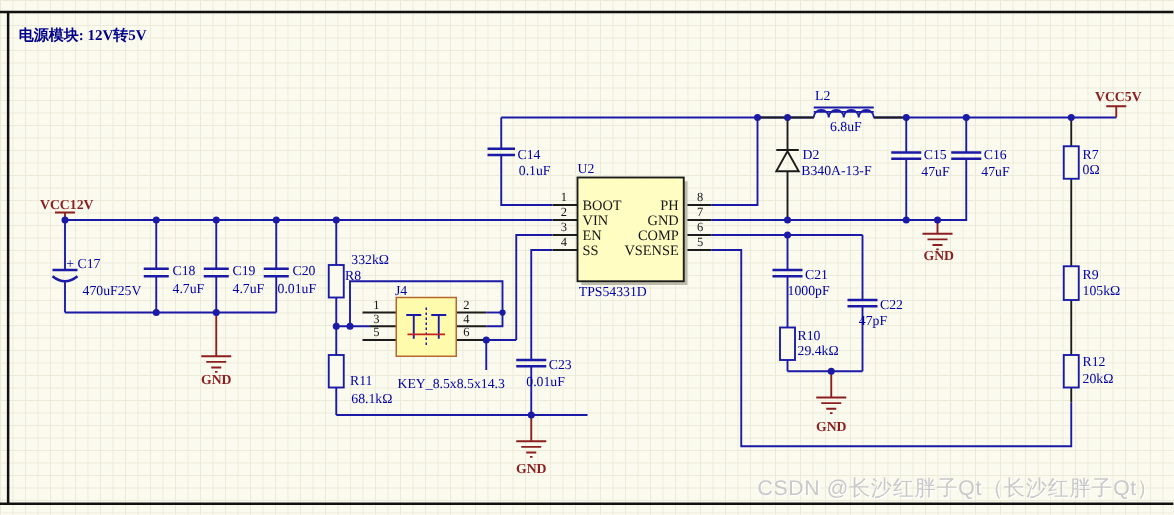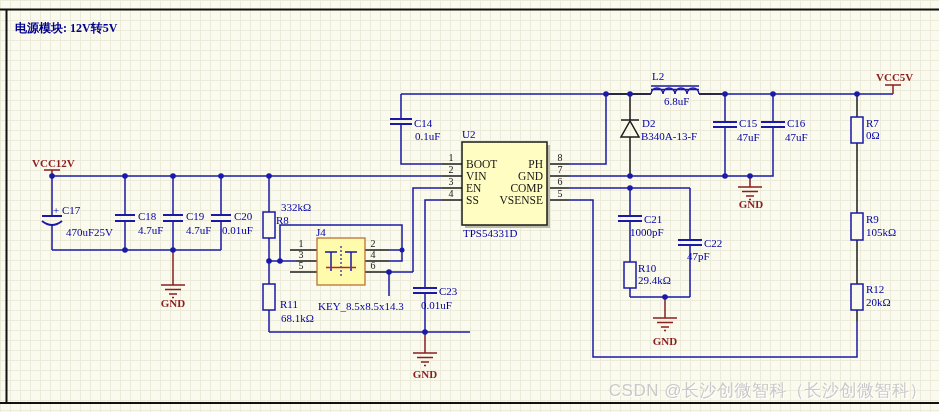--- a/index.html
+++ b/index.html
@@ -258,14 +258,14 @@
     <circle class="dot" cx="773" cy="94" r="2.8"></circle>
     <circle class="dot" cx="857" cy="94" r="2.8"></circle>
     <circle class="dot" cx="630" cy="176" r="2.8"></circle>
     <circle class="dot" cx="725" cy="176" r="2.8"></circle>
     <circle class="dot" cx="750" cy="176" r="2.8"></circle>
     <circle class="dot" cx="630" cy="188" r="2.8"></circle>
     <circle class="dot" cx="665" cy="297" r="2.8"></circle>
   </g>
 </svg>
 
-<div class="wm">CSDN @长沙创微智科（长沙创微智科）</div>
+<div class="wm">CSDN @长沙红胖子Qt（长沙红胖子Qt）</div>
 </div>
 
 </body></html>

